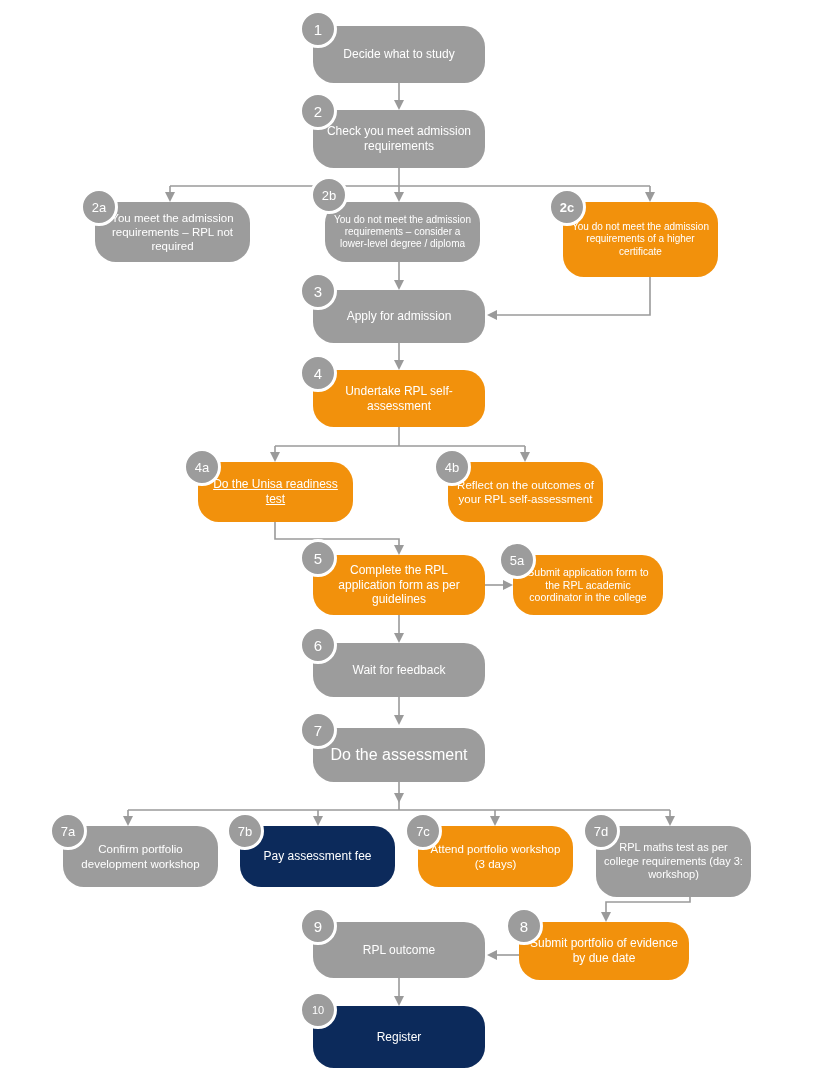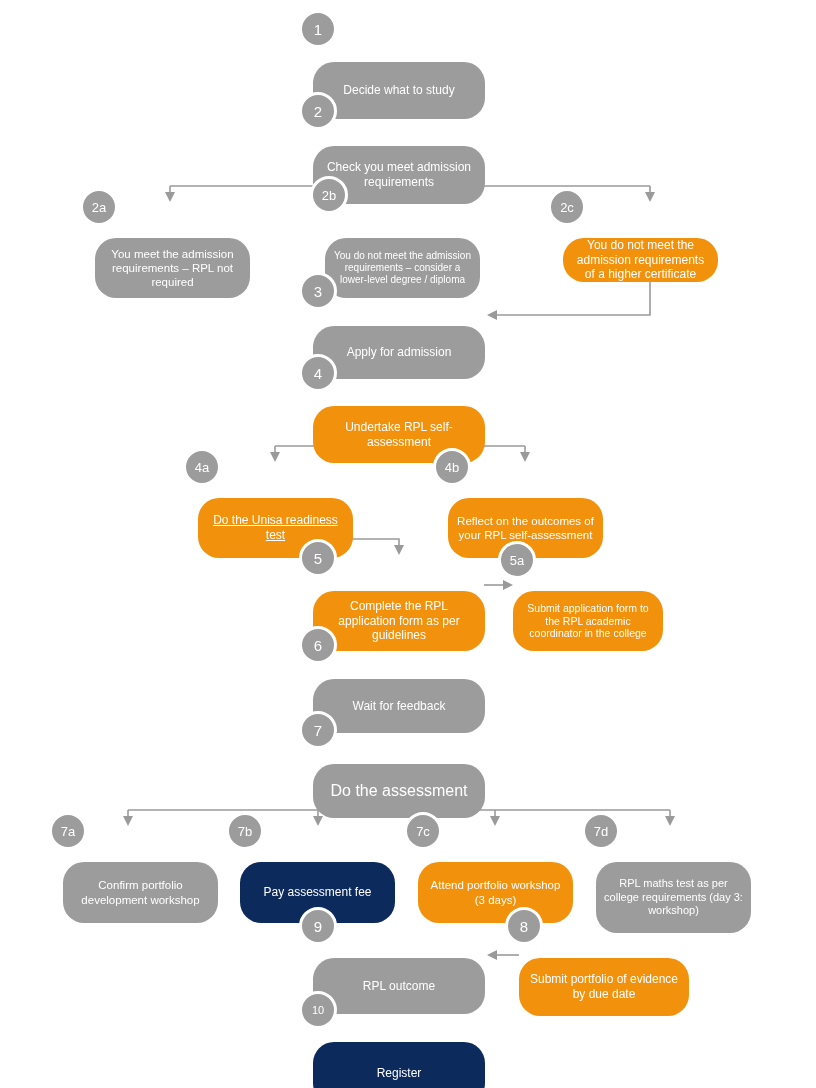--- a/index.html
+++ b/index.html
@@ -2,21 +2,21 @@
 <html><head>
 <meta charset="utf-8">
 <style>
   html,body{margin:0;padding:0;background:#ffffff;}
   body{font-family:"Liberation Sans","DejaVu Sans",sans-serif;}
   #canvas{position:relative;width:816px;height:1088px;background:#ffffff;overflow:hidden;}
 
   .node{position:absolute;box-sizing:border-box;border-radius:21px;
         display:flex;align-items:center;justify-content:center;
         text-align:center;color:#ffffff;line-height:1.22;
-        padding:0 8px;z-index:3;margin-top:36px;}
+        padding:0 8px;z-index:3;}
   .node.gray{background:#9c9c9c;}
   .node.orange{background:#f2910c;}
   .node.navy{background:#0c2a5b;}
 
   .badge{position:absolute;width:38px;height:38px;border-radius:50%;
          background:#9c9c9c;border:3px solid #ffffff;
          display:flex;align-items:center;justify-content:center;
          color:#ffffff;font-size:15px;z-index:6;box-sizing:border-box;}
   .badge.small{font-size:13px;}
   .badge.tiny{font-size:11px;}
@@ -116,24 +116,24 @@
     <span>2a</span>
   </div>
 
   <div class="node gray" style="left:325px;top:202px;width:155px;height:60px;font-size:10px;">
     <span>You do not meet the admission requirements – consider a lower-level degree / diploma</span>
   </div>
   <div class="badge small" style="left:310px;top:176px;">
     <span>2b</span>
   </div>
 
-  <div class="node orange" style="left:563px;top:202px;width:155px;height:44px;font-size:12px;justify-content:flex-end;">
+  <div class="node orange" style="left:563px;top:202px;width:155px;height:75px;font-size:10px;justify-content:flex-end;">
     <span>You do not meet the admission requirements of a higher certificate</span>
   </div>
-  <div class="badge small" style="left:548px;top:188px;">
+  <div class="badge small" style="left:548px;top:188px;font-weight:bold;">
     <span>2c</span>
   </div>
 
   <div class="node gray" style="left:313px;top:290px;width:172px;height:53px;font-size:12px;">
     <span>Apply for admission</span>
   </div>
   <div class="badge" style="left:299px;top:272px;">
     <span>3</span>
   </div>
 

